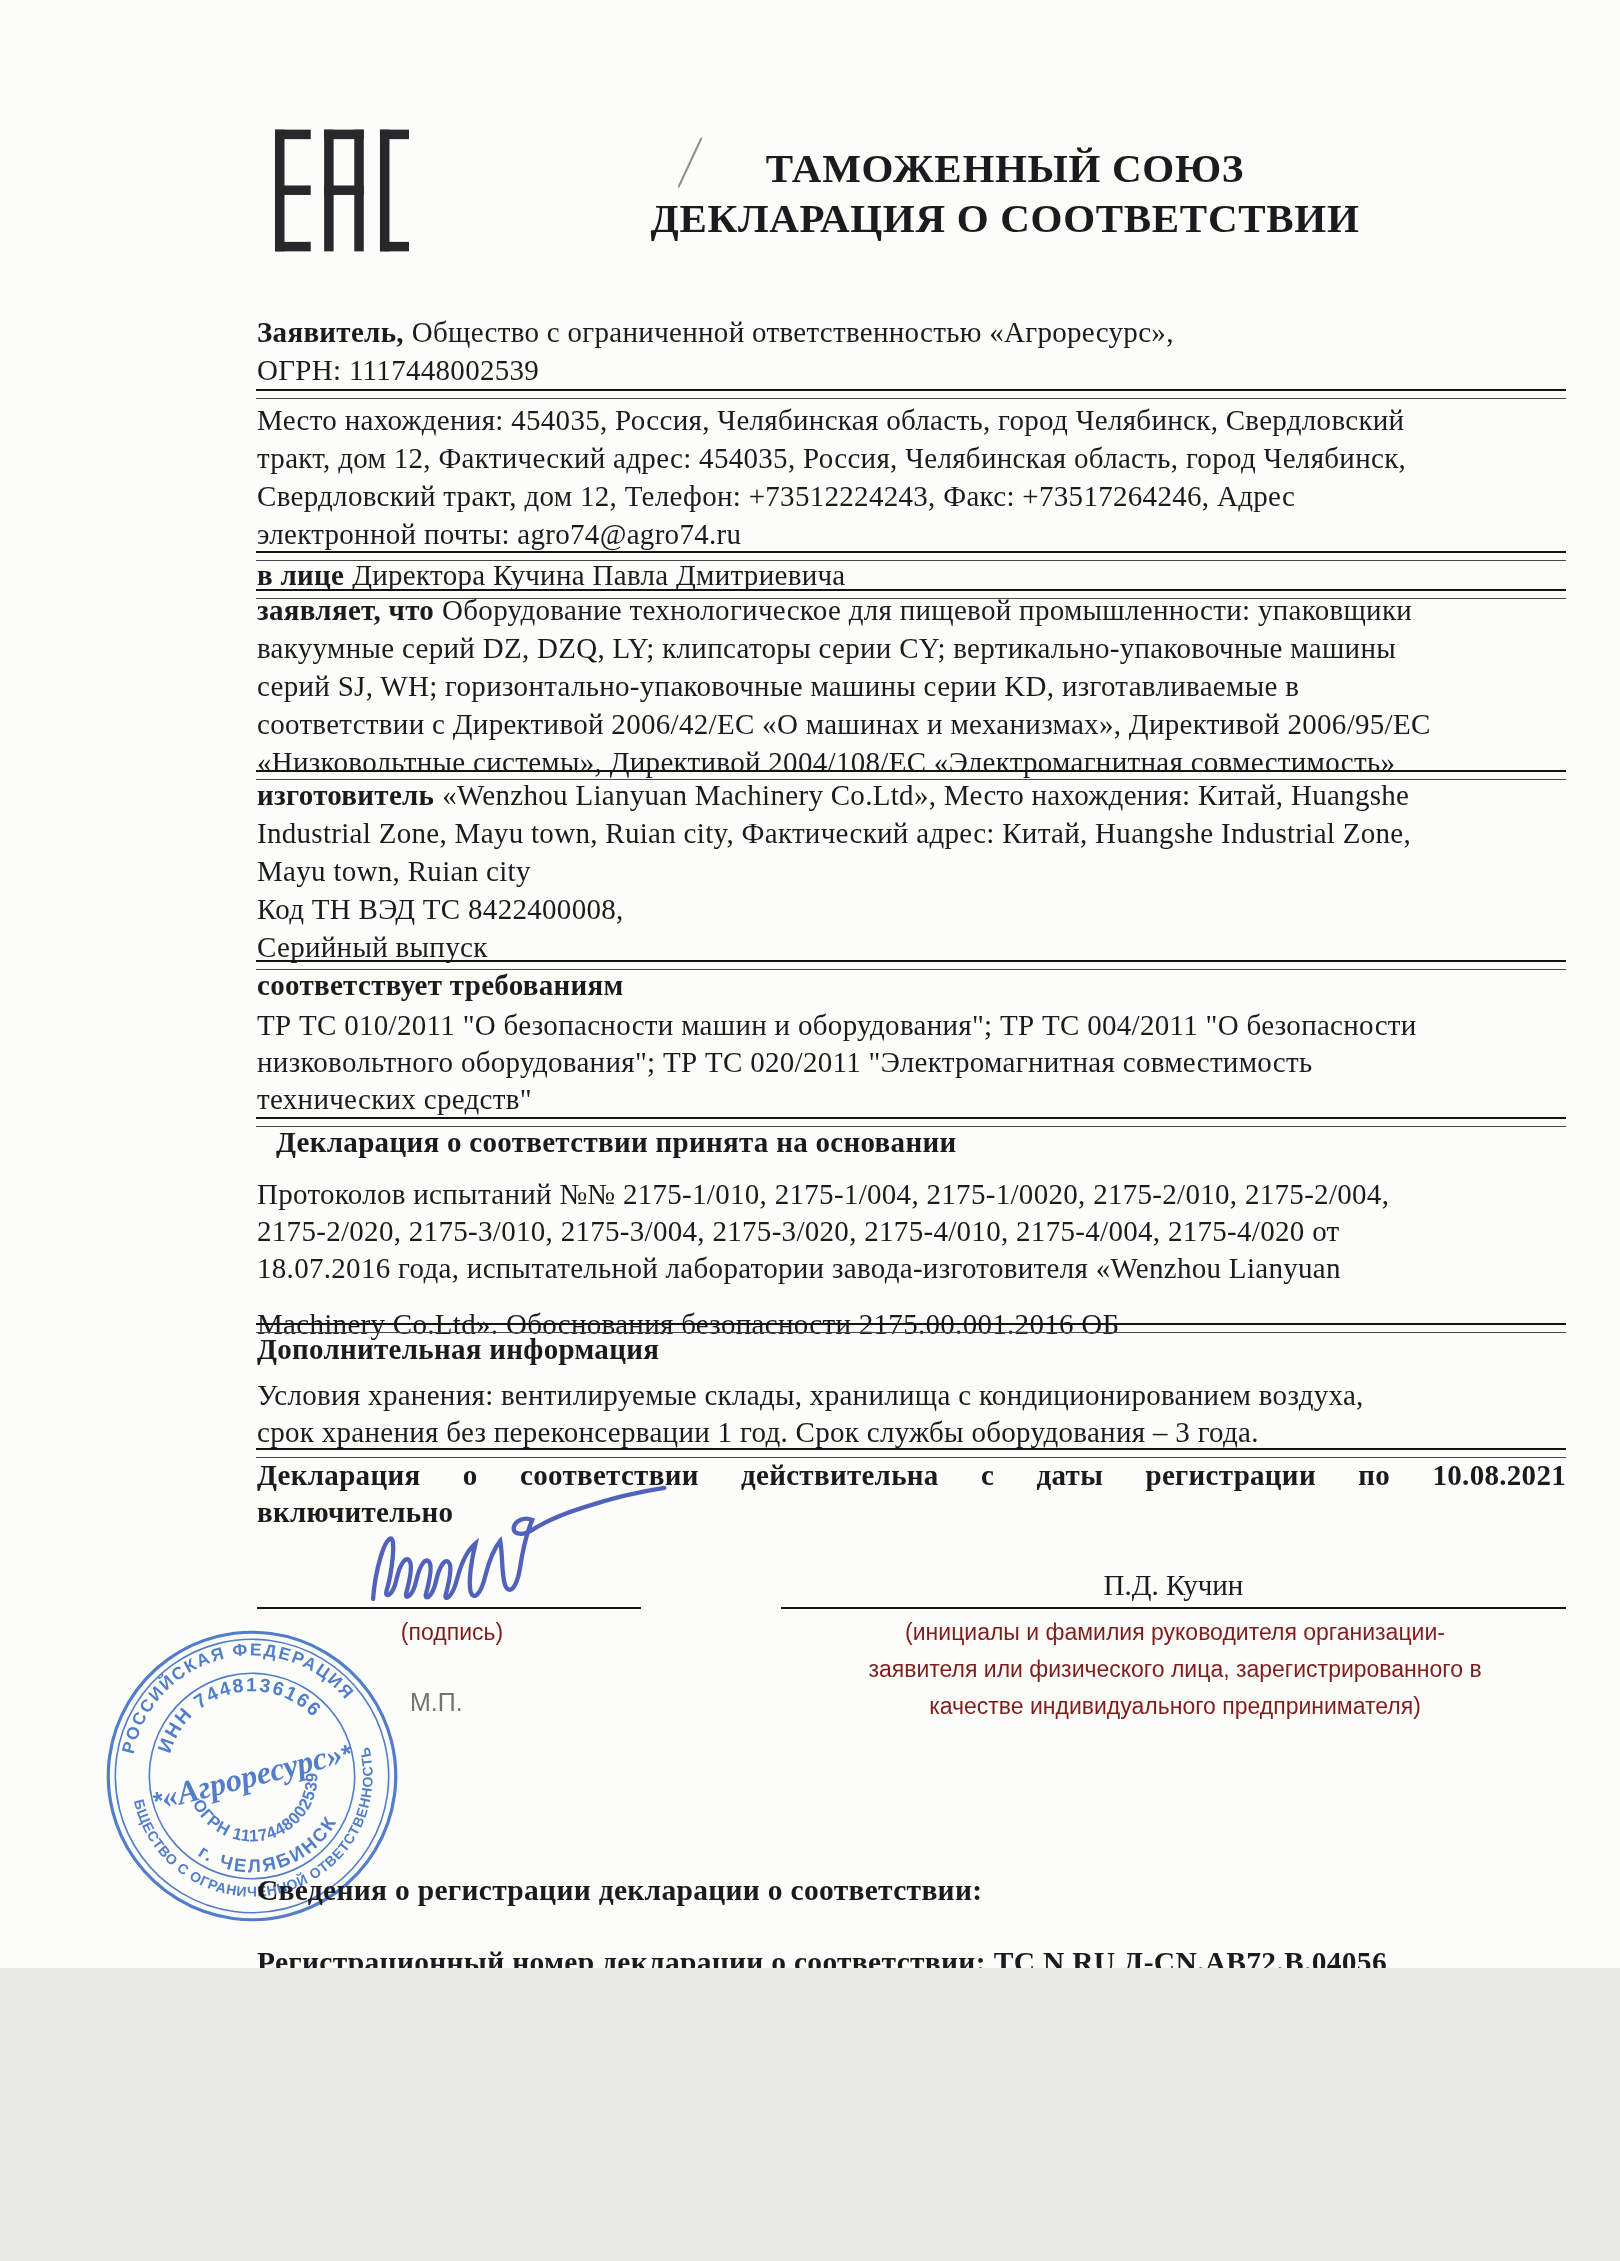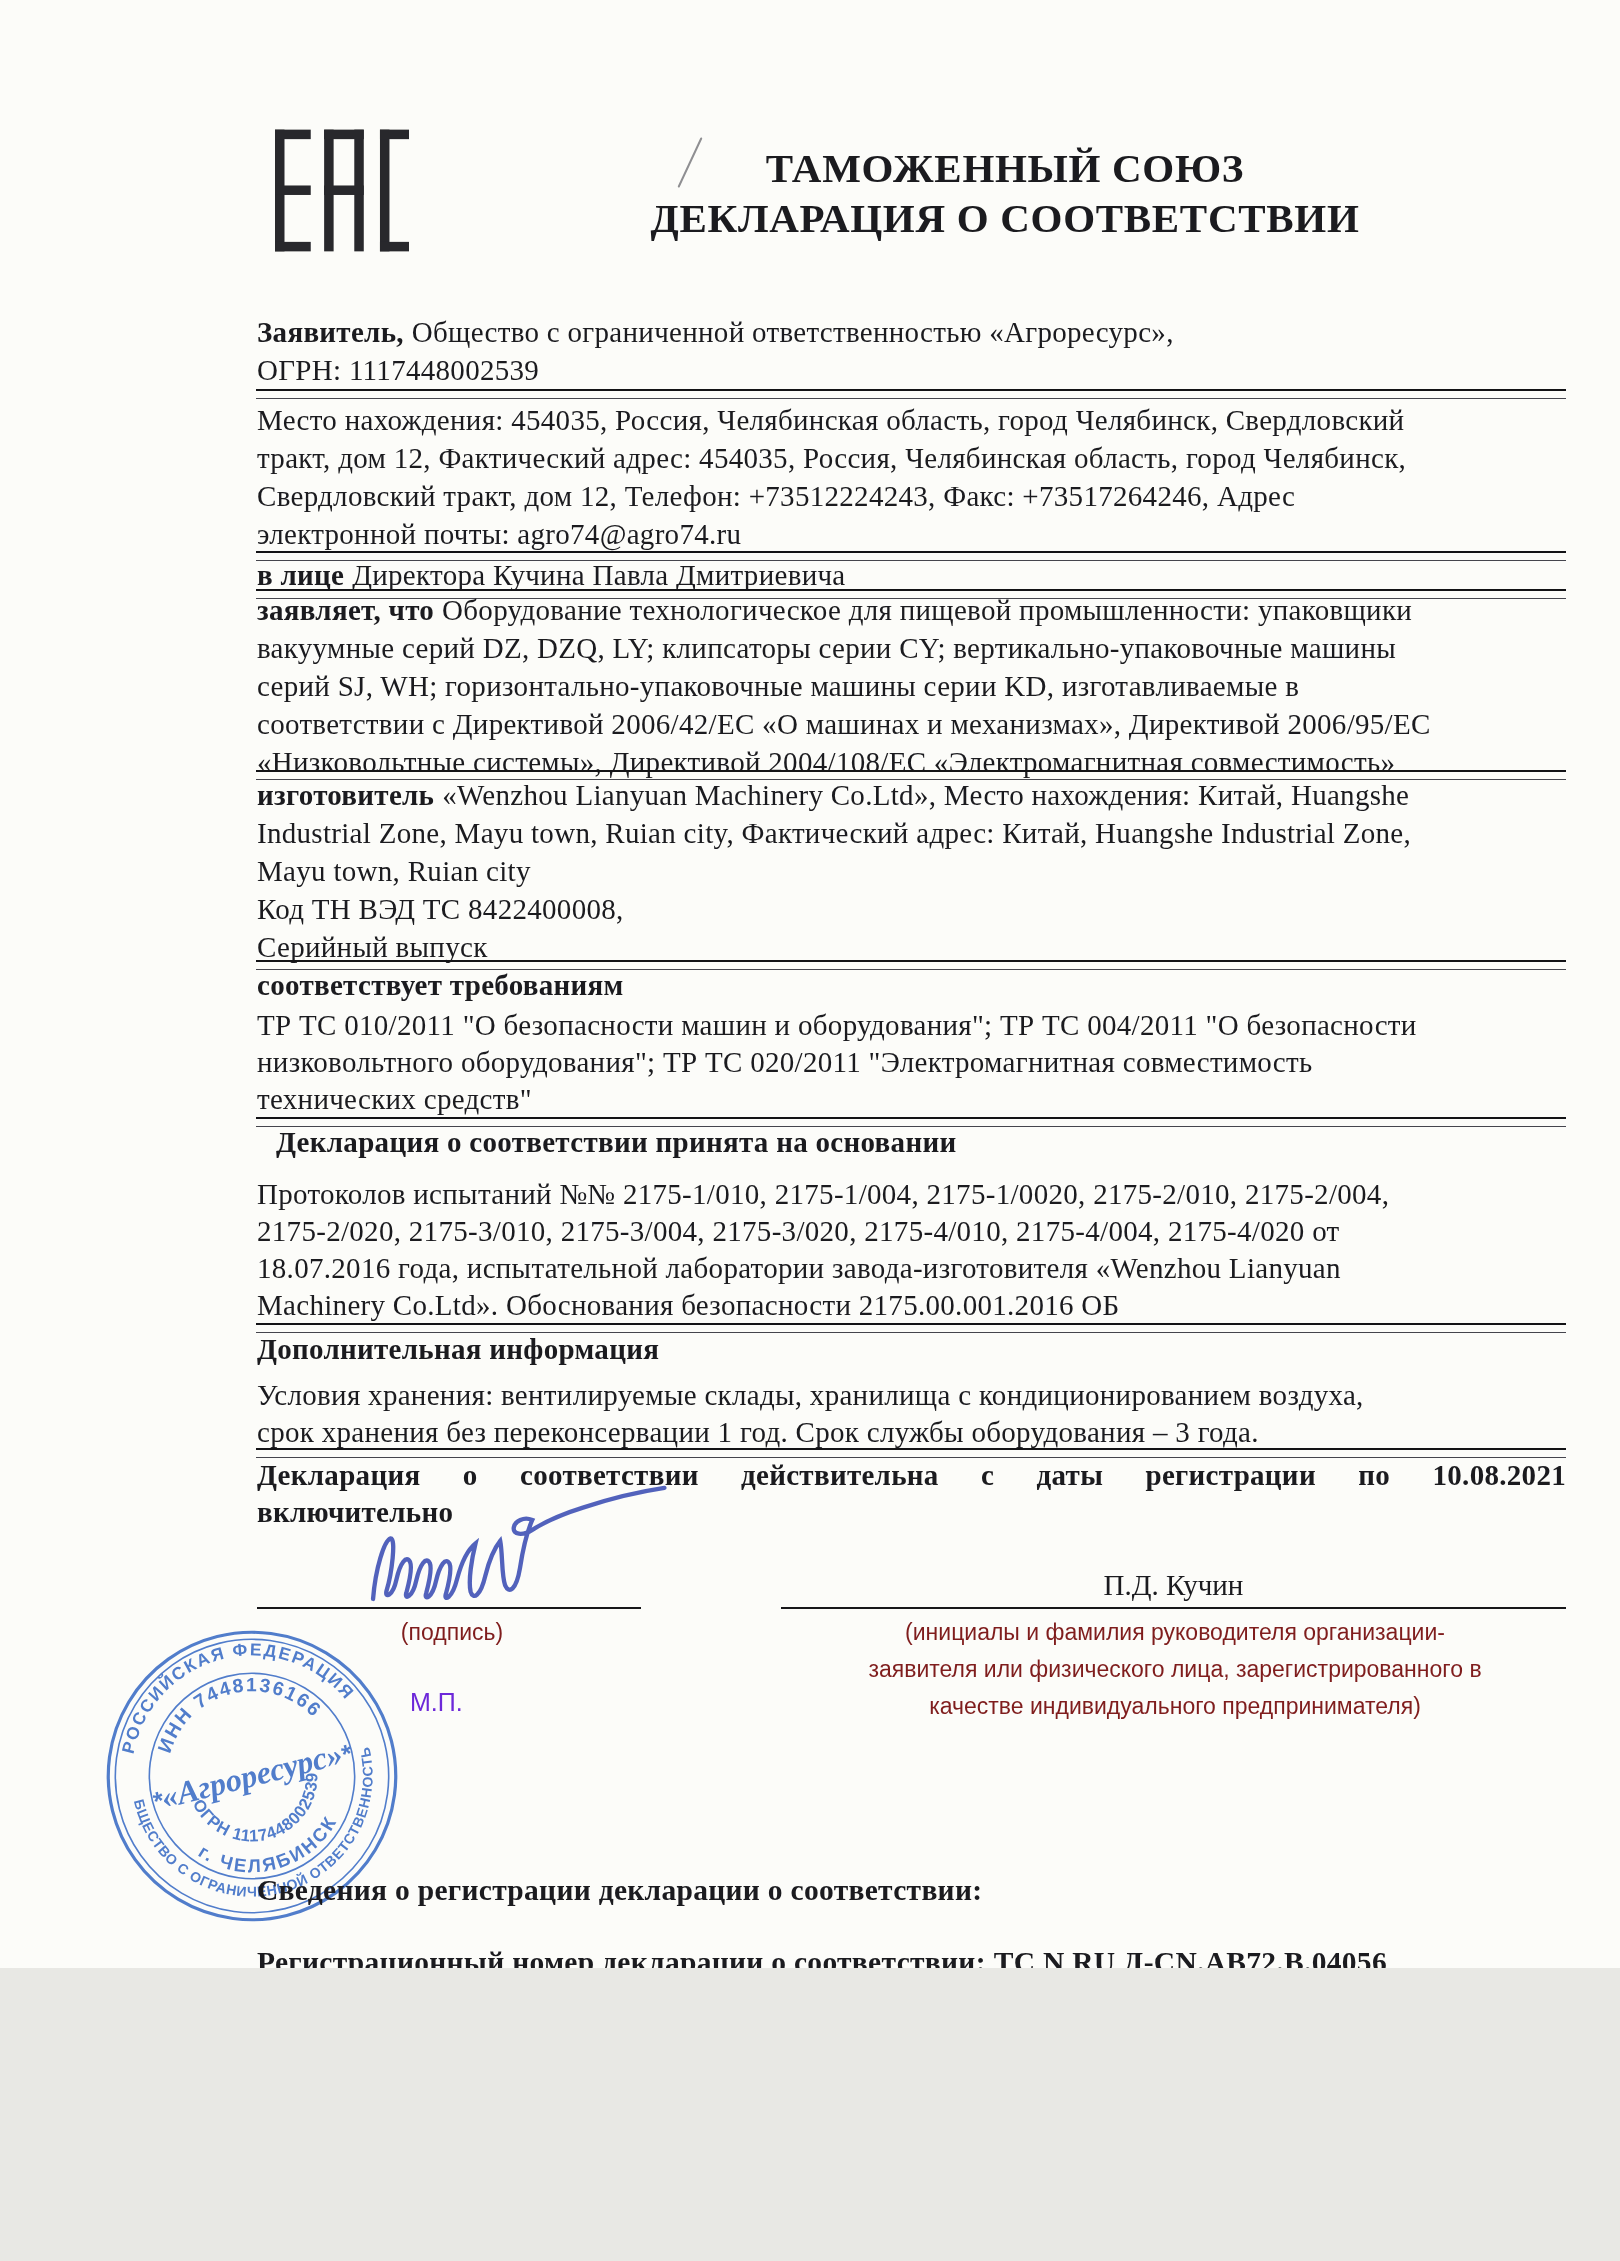--- a/index.html
+++ b/index.html
@@ -120,21 +120,21 @@
     <div class="line" style="line-height:37px;">низковольтного оборудования"; ТР ТС 020/2011 "Электромагнитная совместимость</div>
     <div class="line" style="line-height:37px;">технических средств"</div>
   </div>
   <div class="abs rule" style="top:1117px;"></div>
 
   <div class="abs para heading" style="top:1126px;margin-left:19px;">Декларация о соответствии принята на основании</div>
   <div class="abs para" style="top:1176px;">
     <div class="line" style="line-height:37px;">Протоколов испытаний №№ 2175-1/010, 2175-1/004, 2175-1/0020, 2175-2/010, 2175-2/004,</div>
     <div class="line" style="line-height:37px;">2175-2/020, 2175-3/010, 2175-3/004, 2175-3/020, 2175-4/010, 2175-4/004, 2175-4/020 от</div>
     <div class="line" style="line-height:37px;">18.07.2016 года, испытательной лаборатории завода-изготовителя «Wenzhou Lianyuan</div>
-    <div class="line" style="line-height:37px;">Machinery Co.Ltd». Обоснования безопасности 2175.00.001.2016 ОБ</div>
+    <div class="line" style="line-height:37px;margin-top:19px;">Machinery Co.Ltd». Обоснования безопасности 2175.00.001.2016 ОБ</div>
   </div>
   <div class="abs rule" style="top:1323px;"></div>
 
   <div class="abs para heading" style="top:1333px;">Дополнительная информация</div>
   <div class="abs para" style="top:1377px;">
     <div class="line" style="line-height:37px;">Условия хранения: вентилируемые склады, хранилища с кондиционированием воздуха,</div>
     <div class="line" style="line-height:37px;">срок хранения без переконсервации 1 год. Срок службы оборудования – 3 года.</div>
   </div>
   <div class="abs rule" style="top:1448px;"></div>
 
@@ -151,21 +151,21 @@
                C102,134 112,120 118,132 C122,142 116,166 112,181 C108,193 122,189 128,161
                C134,135 144,121 150,133 C154,143 148,167 144,182 C140,194 154,190 162,158
                C170,128 182,108 192,100 C186,124 180,160 184,178 C188,192 200,186 208,152
                C214,128 224,106 232,96 C236,116 234,152 240,168 C246,182 258,176 264,140
                C268,114 274,84 284,62 C270,56 256,64 254,74 C252,86 268,88 284,78
                C306,64 334,52 366,42 C408,28 458,16 498,10" fill="none" stroke="#3f51b5" stroke-width="7" stroke-linecap="round" opacity="0.9"></path>
     </svg>
   </div>
 
   <div class="abs sans caption" style="left:308px;top:1614px;width:288px;">(подпись)</div>
-  <div class="abs sans" style="left:410px;top:1688px;font-size:25px;color:#6d28d9;">М.П.</div>
+  <div class="abs sans" style="left:410px;top:1688px;font-size:25px;color:#737373;">М.П.</div>
 
   <div class="abs" style="left:781px;top:1569px;width:785px;text-align:center;font-size:29px;">П.Д. Кучин</div>
   <div class="abs sans caption" style="left:779px;top:1614px;width:792px;">
     <div>(инициалы и фамилия руководителя организации-</div>
     <div>заявителя или физического лица, зарегистрированного в</div>
     <div>качестве индивидуального предпринимателя)</div>
   </div>
 
   <div class="abs" style="left:98px;top:1622px;width:308px;height:308px;opacity:.88;">
     <svg width="308" height="308" viewBox="0 0 480 480">

